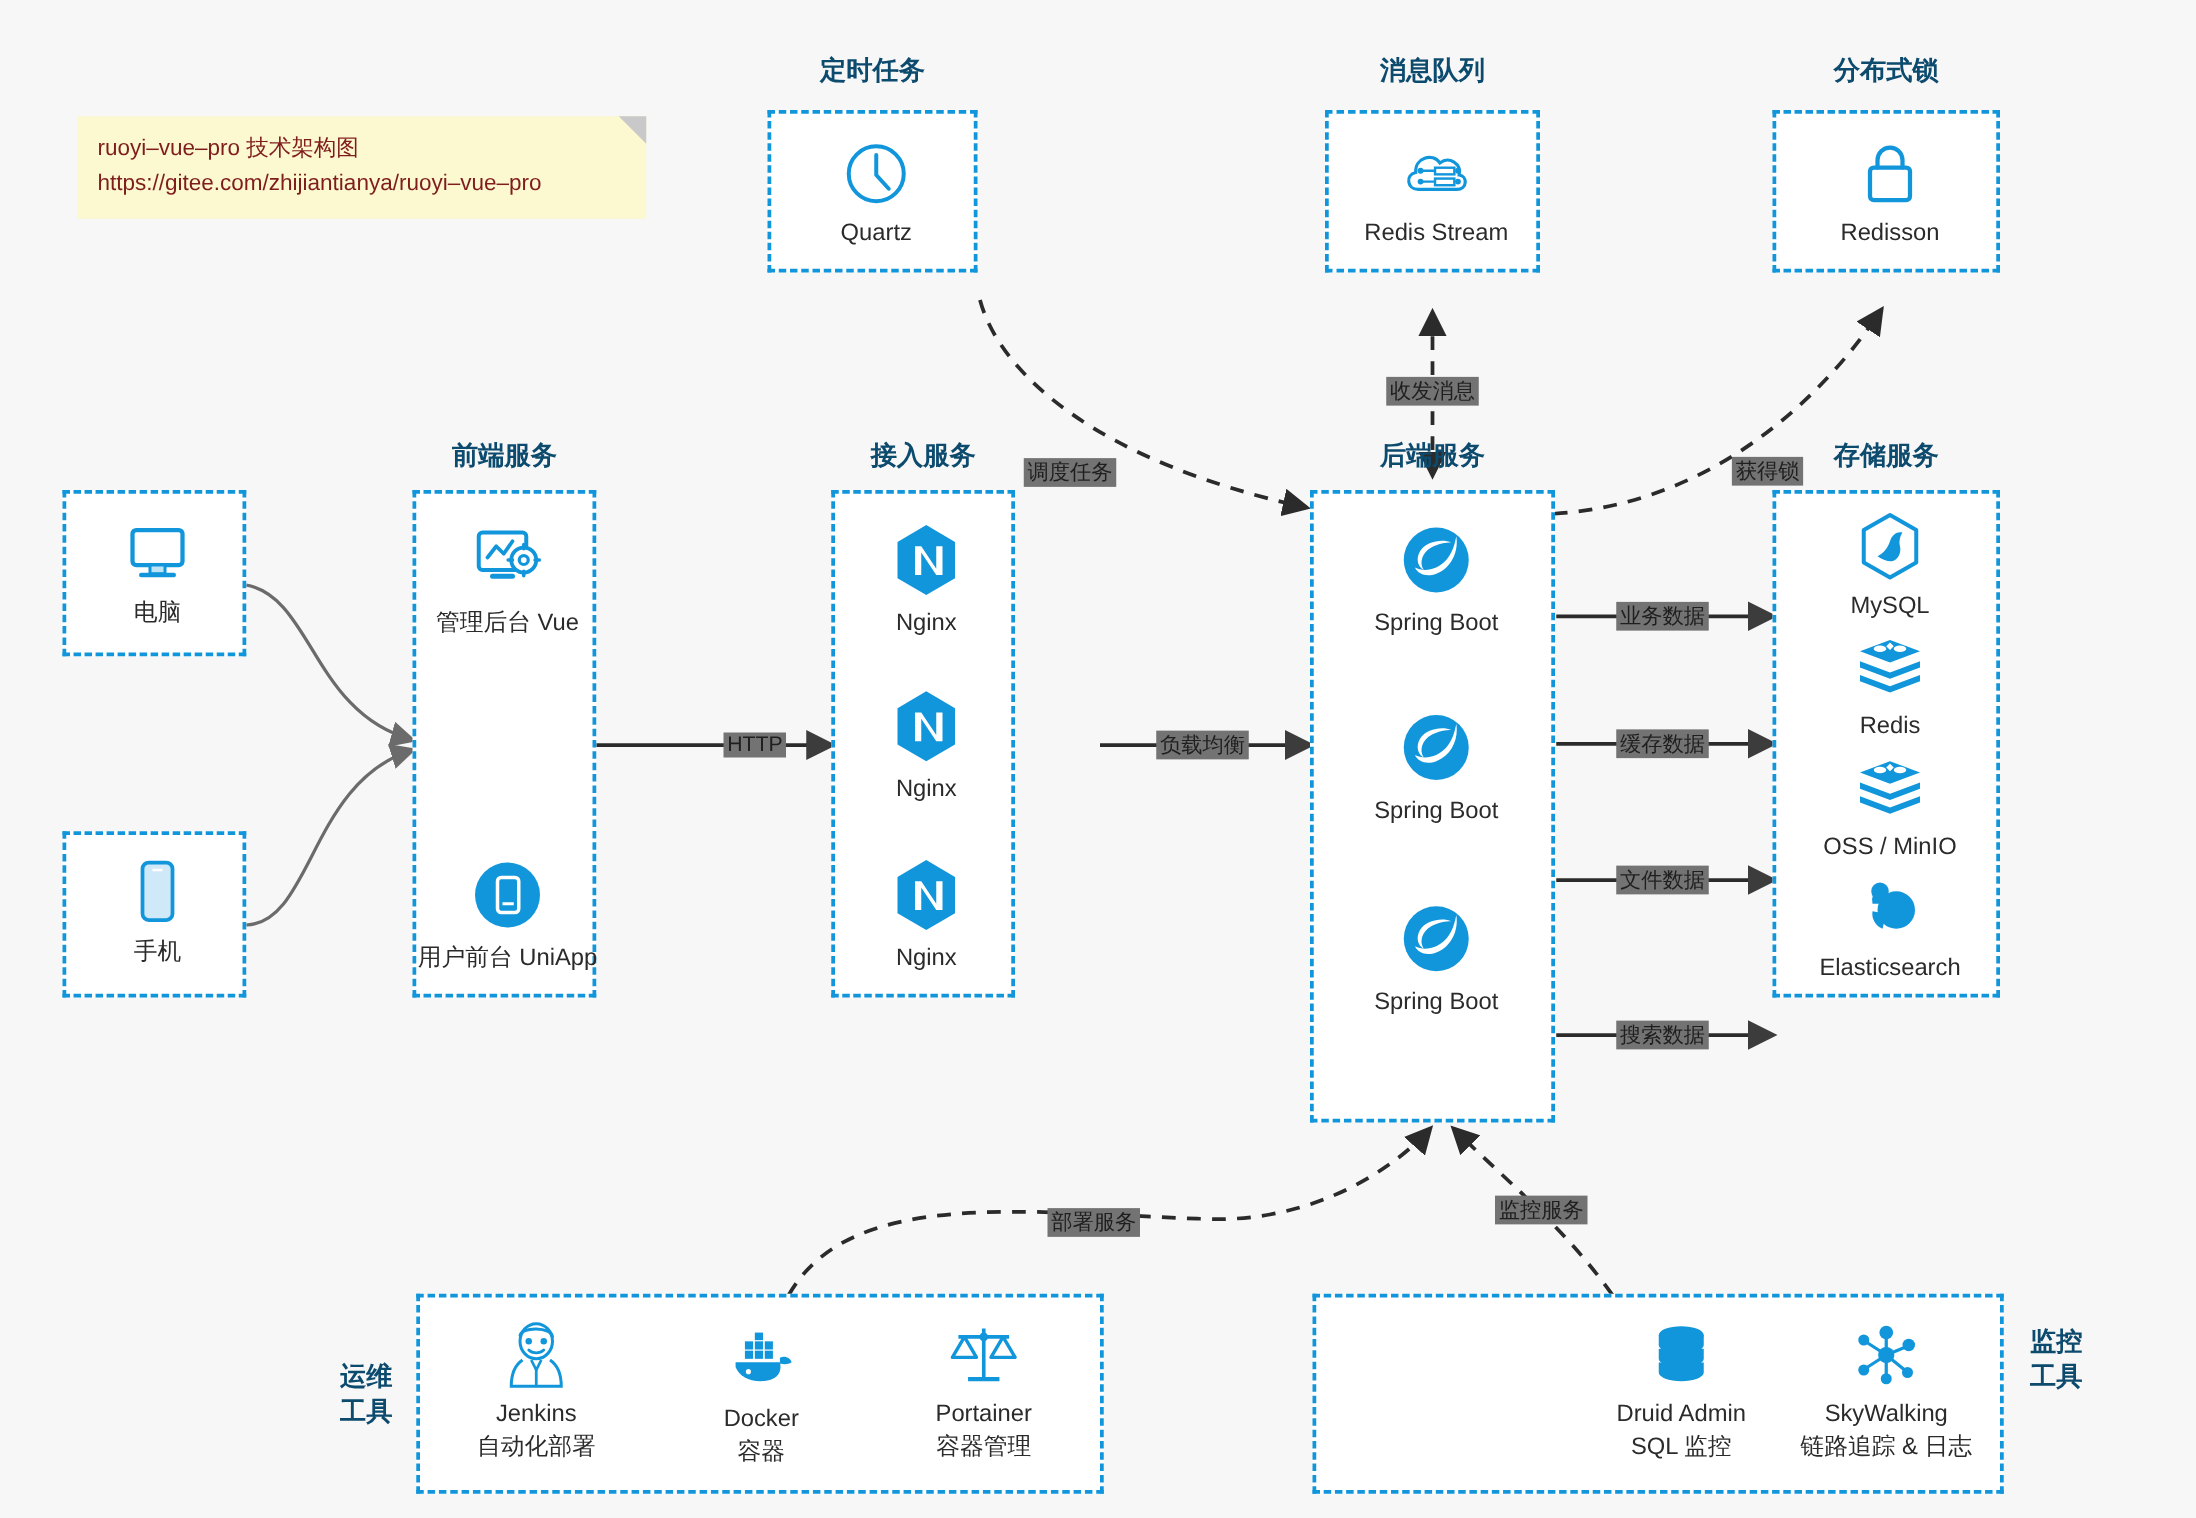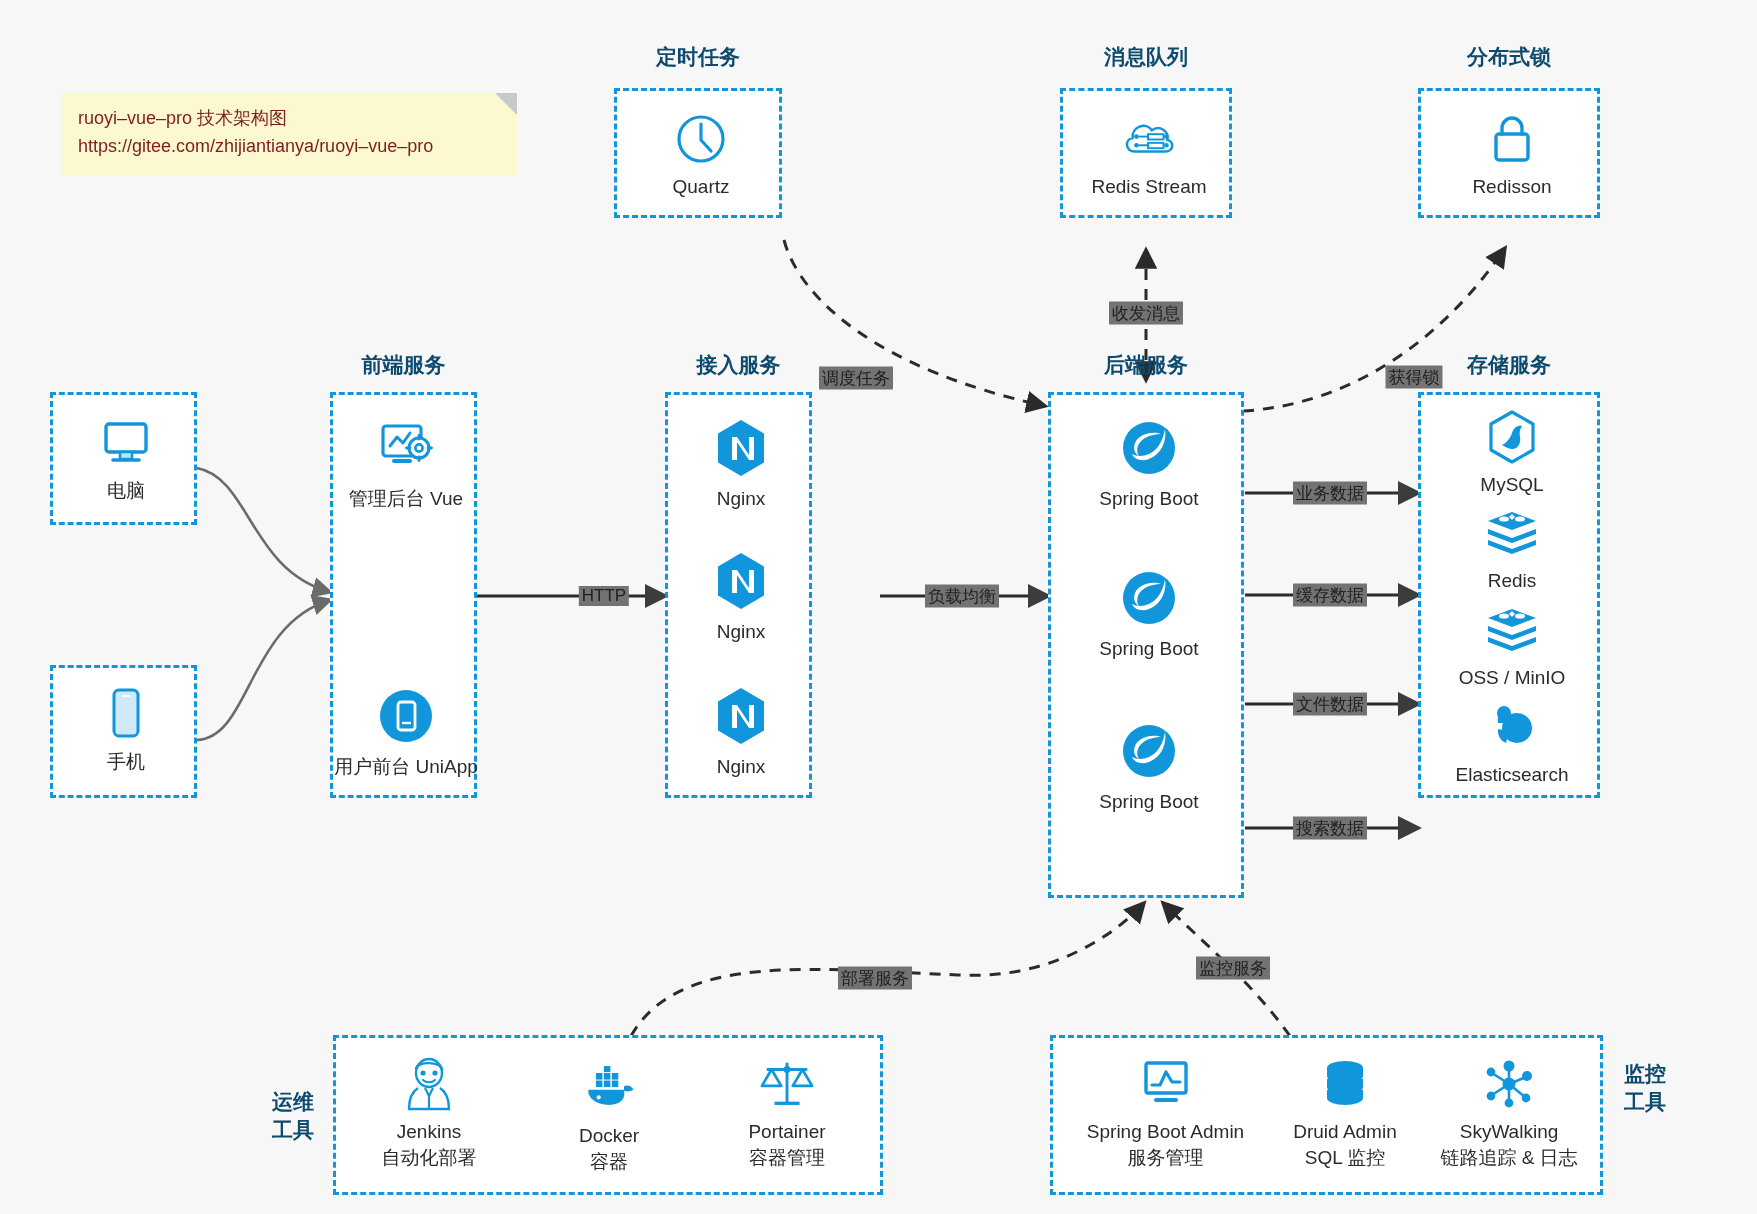--- a/index.html
+++ b/index.html
@@ -431,31 +431,20 @@
       <div class="lbl">Portainer</div>
       <div class="lbl2">容器管理</div>
     </div>
   </div>
 
   <div class="group-title" style="left:1614px; top:1060px; width:62px; line-height:1.35;">
     <div>监控</div>
     <div>工具</div>
   </div>
   <div class="group" style="left:1050px; top:1035px; width:553px; height:160px;">
-    <div class="node" style="left:15px; top:18px; width:195px;">
-      <div class="ico">
-        <svg width="56" height="52" viewBox="0 0 56 52">
-          <rect x="8" y="5" width="40" height="30" rx="2" fill="none" stroke="#1296db" stroke-width="3.4"></rect>
-          <path d="M 14 27 L 22 27 L 28 14 L 34 24 L 42 24" fill="none" stroke="#1296db" stroke-width="3.2" stroke-linecap="round" stroke-linejoin="round"></path>
-          <line x1="18" y1="42" x2="38" y2="42" stroke="#1296db" stroke-width="4" stroke-linecap="round"></line>
-        </svg>
-      </div>
-      <div class="lbl">Spring Boot Admin</div>
-      <div class="lbl2">服务管理</div>
-    </div>
 
     <div class="node" style="left:207px; top:18px; width:170px;">
       <div class="ico">
         <svg width="52" height="52" viewBox="0 0 52 52">
           <ellipse cx="26" cy="10" rx="18" ry="7" fill="#1296db"></ellipse>
           <path d="M 8 10 L 8 18 A 18 7 0 0 0 44 18 L 44 10" fill="#1296db"></path>
           <path d="M 8 21 L 8 29 A 18 7 0 0 0 44 29 L 44 21" fill="#1296db"></path>
           <path d="M 8 32 L 8 40 A 18 7 0 0 0 44 40 L 44 32" fill="#1296db"></path>
         </svg>
       </div>

